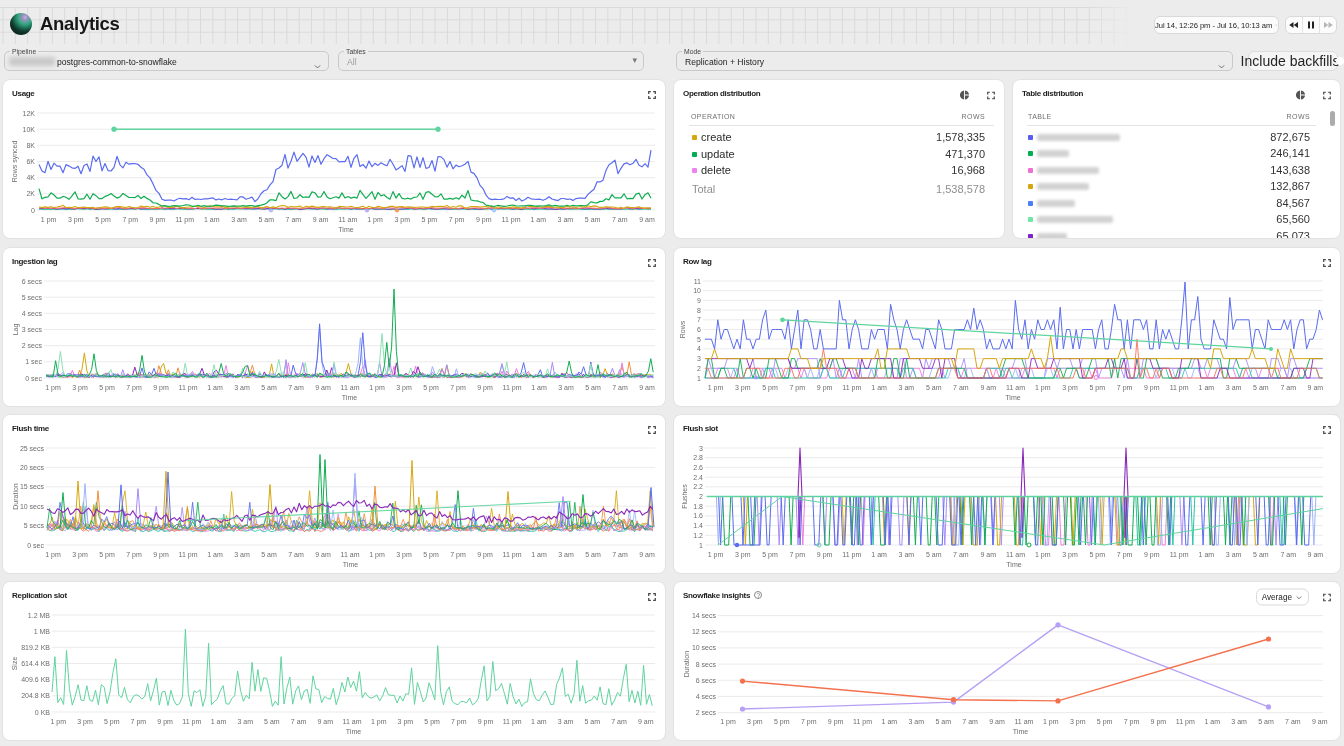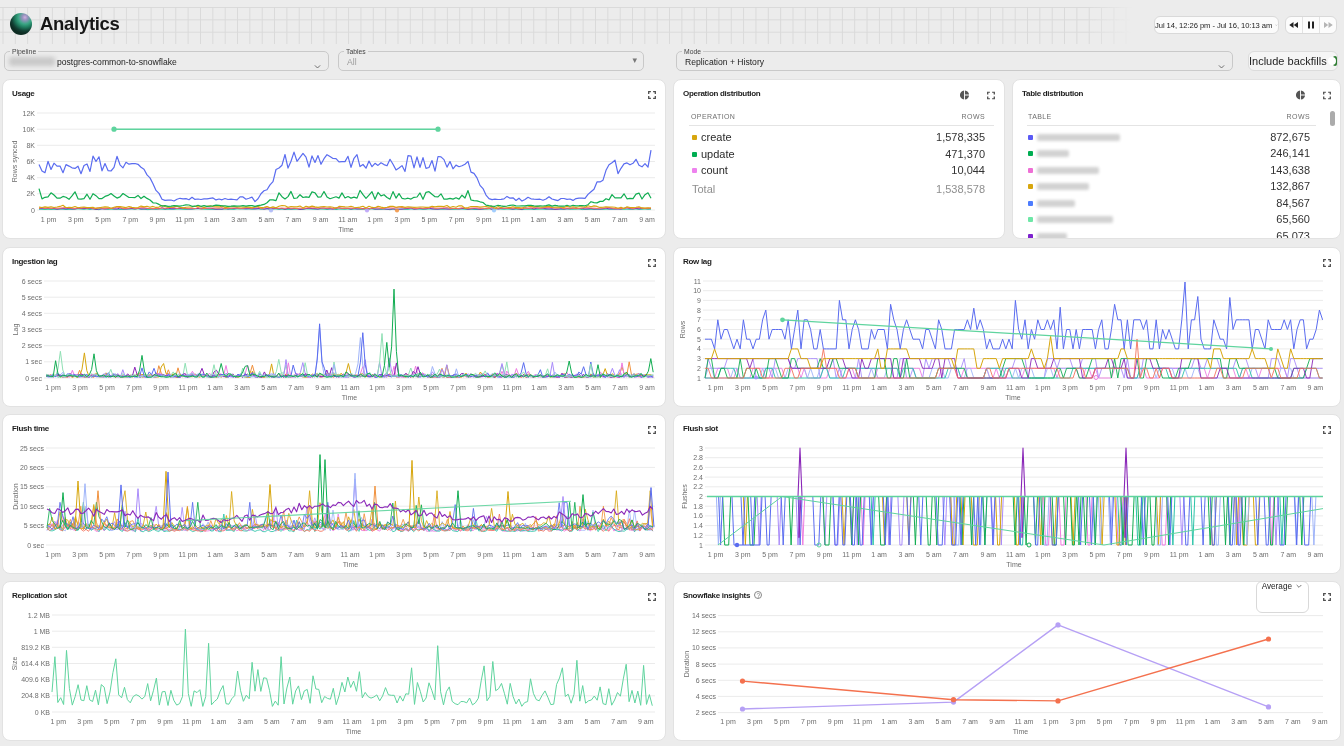--- a/index.html
+++ b/index.html
@@ -17,21 +17,21 @@
 .pb{flex:1;display:flex;align-items:center;justify-content:center;border-right:1px solid #e2e2e2}
 .pb:last-child{border-right:none}
 .fld{position:absolute;top:51px;height:20px;border:1px solid #c9c9c9;border-radius:5px}
 .flab{position:absolute;left:5px;top:-4px;font-size:6.8px;color:#444;background:#ececec;padding:0 2px}
 .ftext{position:absolute;top:5px;font-size:8.6px;color:#1d1d1d;white-space:nowrap}
 .ftext.dis{color:#9d9d9d}
 .fchev{position:absolute;right:6px;top:5px}
 .farrow{position:absolute;right:6px;top:3px;font-size:9px;color:#777}
 .blur1{position:absolute;left:4px;top:5px;width:46px;height:9px;background:#c9c9c9;border-radius:2px;filter:blur(2px)}
 .backfills{position:absolute;left:1248px;top:51px;width:90px;height:19.5px;background:#f5f5f5;border:1px solid #dcdcdc;border-radius:6px;
- font-size:11px;color:#242424;display:flex;align-items:center;justify-content:center;gap:6px;white-space:nowrap}
+ font-size:14px;color:#242424;display:flex;align-items:center;justify-content:center;gap:6px;white-space:nowrap}
 .tog{width:17px;height:10px;background:#2e7d32;border-radius:5px;position:relative;display:inline-block}
 .knob{position:absolute;right:1px;top:1px;width:8px;height:8px;background:#fff;border-radius:50%}
 .card{position:absolute;background:#fff;border:1px solid #e2e2e2;border-radius:8px}
 .card.clip{overflow:hidden}
 .ctitle{position:absolute;left:9px;top:9px;font-size:8px;font-weight:700;color:#1c1c1c;letter-spacing:-0.3px}
 .cicons{position:absolute;right:9px;top:15px;transform:translateY(-50%);display:flex;align-items:center;gap:7px}
 .icspace{width:0px}
 .chart{position:absolute;left:0;top:0}
 .tk{font-size:7px;fill:#6d6d6d}
 .thead{position:absolute;top:33px;font-size:7px;color:#6f6f6f;letter-spacing:0.4px}
@@ -39,22 +39,22 @@
 .tdiv{position:absolute;top:45px;border-top:1px solid #e4e4e4}
 .trow{position:absolute;left:18px;right:19px;height:10px;font-size:11px;color:#2a2a2a}
 .sq{display:inline-block;width:5px;height:5px;border-radius:1px;margin-right:4px;vertical-align:1px}
 .tname{color:#2a2a2a}
 .tval{float:right;color:#333}
 .trow.total .tname,.trow.total .tval{color:#8f8f8f}
 .blob{display:inline-block;height:7px;background:#d2d2d2;border-radius:2px;filter:blur(1.5px);vertical-align:0px}
 .sbar{position:absolute;right:5px;top:31px;width:5px;height:15px;background:#ababab;border-radius:3px}
 .help{display:inline-block;width:8px;height:8px;border:1px solid #888;border-radius:50%;color:#777;font-size:6.5px;font-weight:400;
  text-align:center;line-height:8px;margin-left:4px;vertical-align:0px}
-.avgbtn{height:32px;border:1px solid #d9d9d9;border-radius:6px;background:#fff;font-size:8.2px;color:#222;
- display:inline-flex;align-items:flex-start;padding:0 5px;gap:3px}
+.avgbtn{height:17px;border:1px solid #d9d9d9;border-radius:6px;background:#fff;font-size:8.2px;color:#222;
+ display:inline-flex;align-items:center;padding:0 5px;gap:3px}
 </style></head>
 <body>
 
 <div class="hdr">
   <div class="hgrid"></div>
   <div class="logo"></div>
   <div class="brand">Analytics</div>
   <div class="datebtn">Jul 14, 12:26 pm - Jul 16, 10:13 am <svg width="8" height="8" viewBox="0 0 24 24" fill="none" stroke="#555" stroke-width="2.6">
         <path d="M5 9l7 7 7-7"></path>
       </svg></div>
@@ -178,21 +178,21 @@
         <path d="M0.7 2.9 V0.7 H2.9"></path>
         <path d="M5.1 0.7 H7.3 V2.9"></path>
         <path d="M7.3 5.1 V7.3 H5.1"></path>
         <path d="M2.9 7.3 H0.7 V5.1"></path>
       </svg>
     </div>
     <div class="thead" style="left:17px;right:19px"><span>OPERATION</span><span class="thr">ROWS</span></div>
     <div class="tdiv" style="left:15px;right:10px"></div>
     <div class="trow" style="top:51px"><span class="sq" style="background:#d7a60e"></span><span class="tname">create</span><span class="tval">1,578,335</span></div>
     <div class="trow" style="top:67.5px"><span class="sq" style="background:#00ad52"></span><span class="tname">update</span><span class="tval">471,370</span></div>
-    <div class="trow" style="top:84px"><span class="sq" style="background:#ee82ee"></span><span class="tname">count</span><span class="tval">10,044</span></div>
+    <div class="trow" style="top:84px"><span class="sq" style="background:#ee82ee"></span><span class="tname">delete</span><span class="tval">16,968</span></div>
     <div class="trow total" style="top:102.5px"><span class="tname">Total</span><span class="tval">1,538,578</span></div>
   </div>
 <div class="card clip" style="left:1012px;top:79px;width:329px;height:160px">
     <div class="ctitle">Table distribution</div>
     <div class="cicons">
       <svg width="11" height="11" viewBox="0 0 24 24" fill="#555">
         <path d="M11 2v20c-5.07-.5-9-4.79-9-10s3.93-9.5 9-10zm2.03 0v8.99H22c-.47-4.74-4.24-8.52-8.97-8.99zm0 11.01V22c4.74-.47 8.5-4.25 8.97-8.99h-8.97z"></path>
       </svg>
       <span style="width:3px"></span>
       <svg width="8" height="8" viewBox="0 0 8 8" fill="none" stroke="#4f4f4f" stroke-width="1.3">

